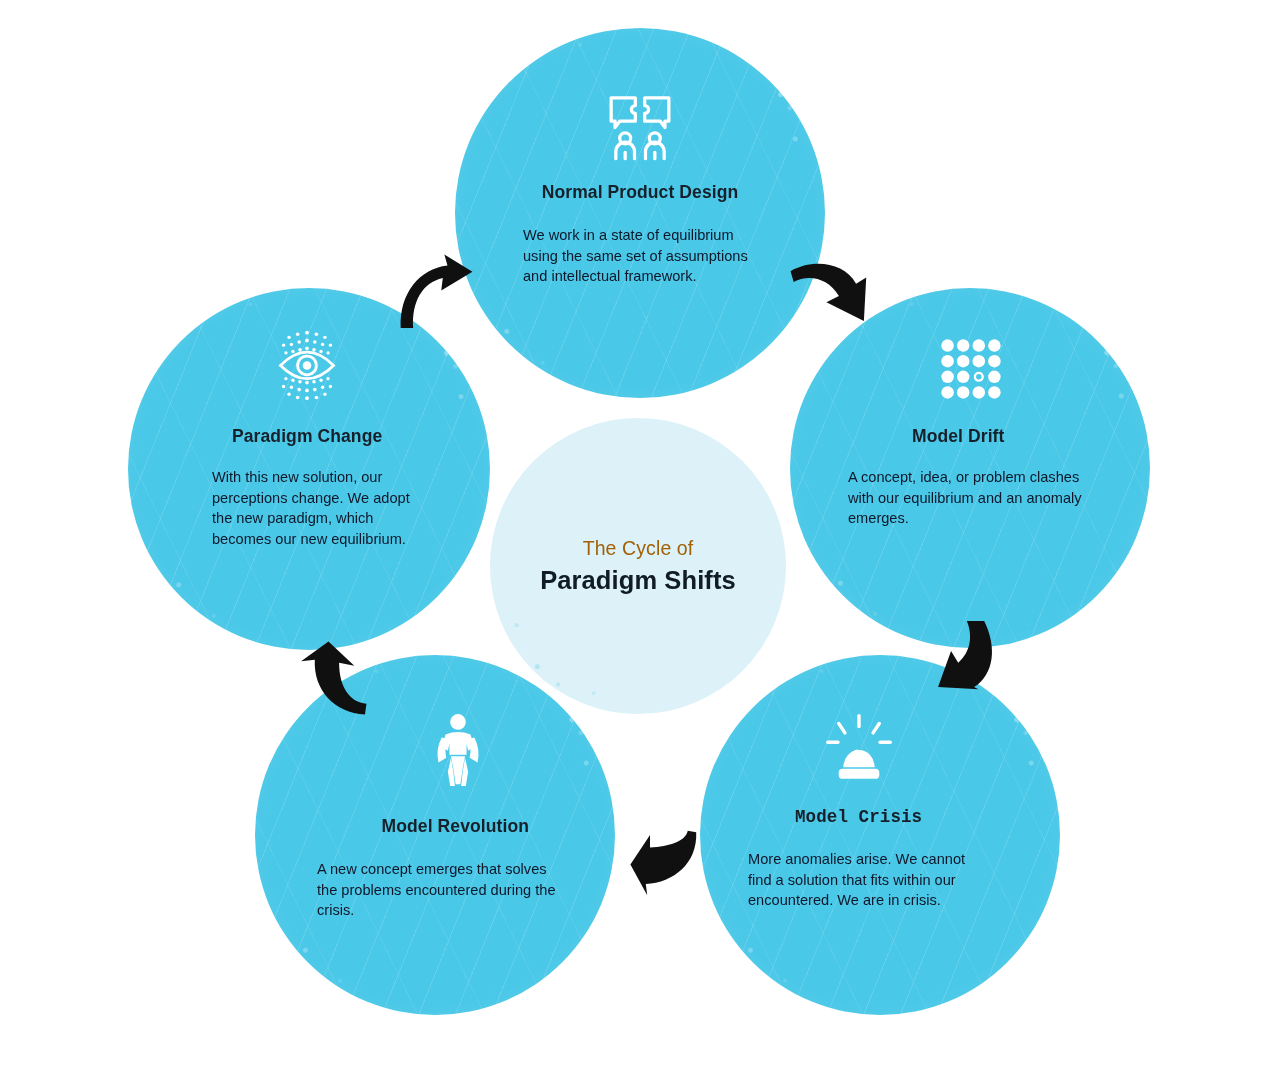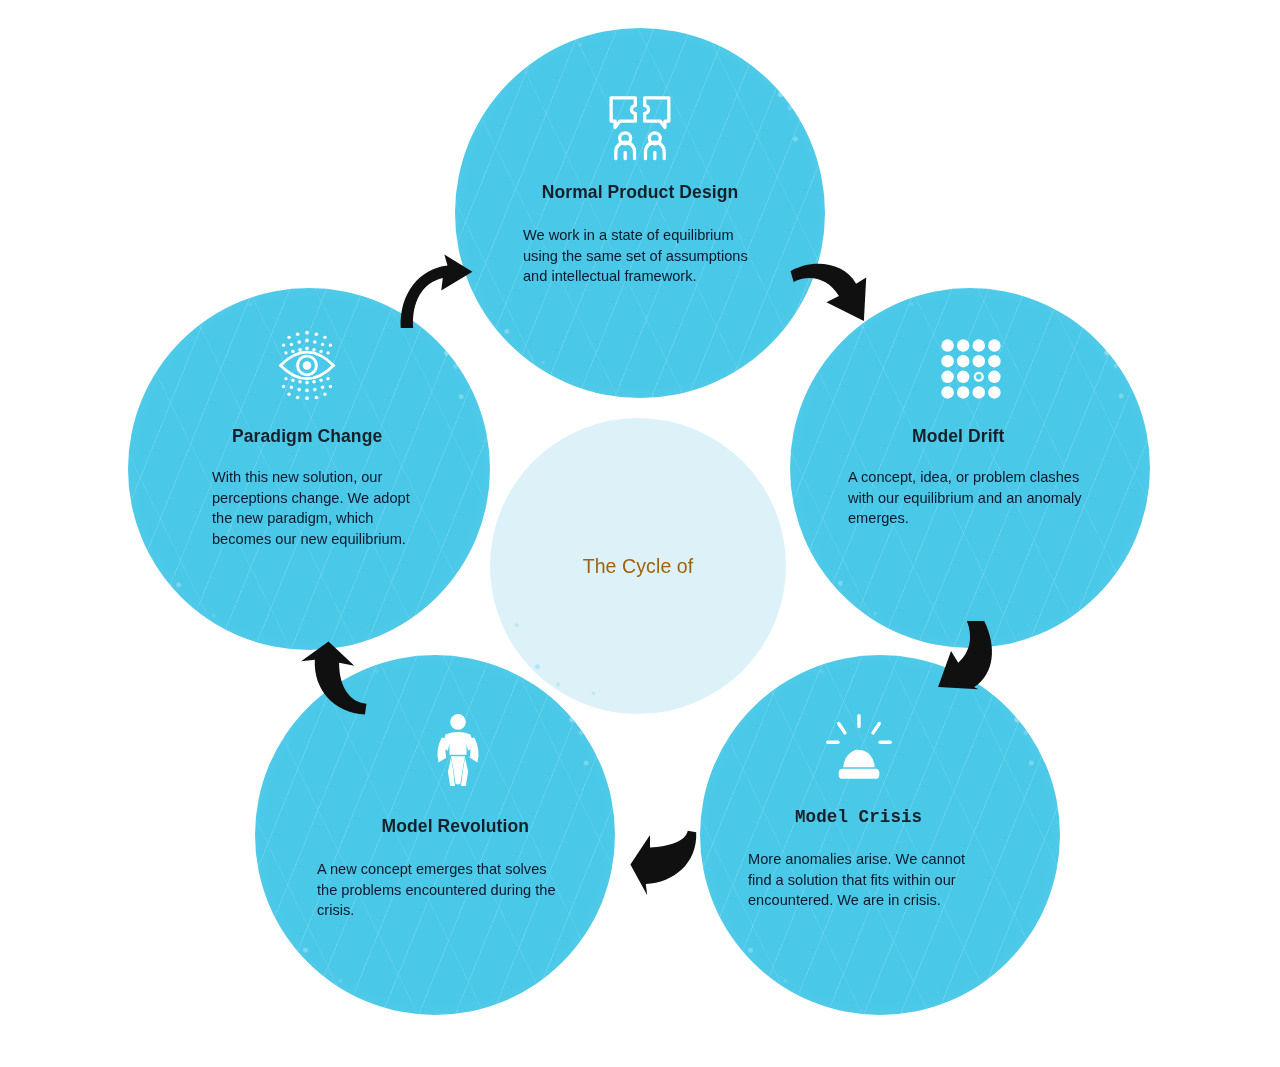--- a/index.html
+++ b/index.html
@@ -279,20 +279,21 @@
         <circle cx="50" cy="48" r="5.5" class="ic-white"></circle>
       </svg>
       <div class="node-title">Paradigm Change</div>
       <div class="node-desc">With this new solution, our perceptions change. We adopt the new paradigm, which becomes our new equilibrium.</div>
     </div>
   </div>
 
   <div id="hub">
     <div class="hub-texture"></div>
     <div class="hub-line1">The Cycle of</div>
+    <div class="hub-line2">Paradigm Shifts</div>
   </div>
 
   <svg class="arrow" id="arrow-1" viewBox="0 0 100 100">
     <path d="M6 96 C4 52 30 20 66 16 L62 2 L98 24 L58 48 L60 32 C34 38 20 62 22 96 Z" fill="#101010"></path>
   </svg>
 
   <svg class="arrow" id="arrow-2" viewBox="0 0 100 100">
     <path d="M2 22 C30 6 70 10 86 38 L99 30 L96 86 L48 62 L64 54 C50 30 24 26 6 36 Z" fill="#101010"></path>
   </svg>
 

